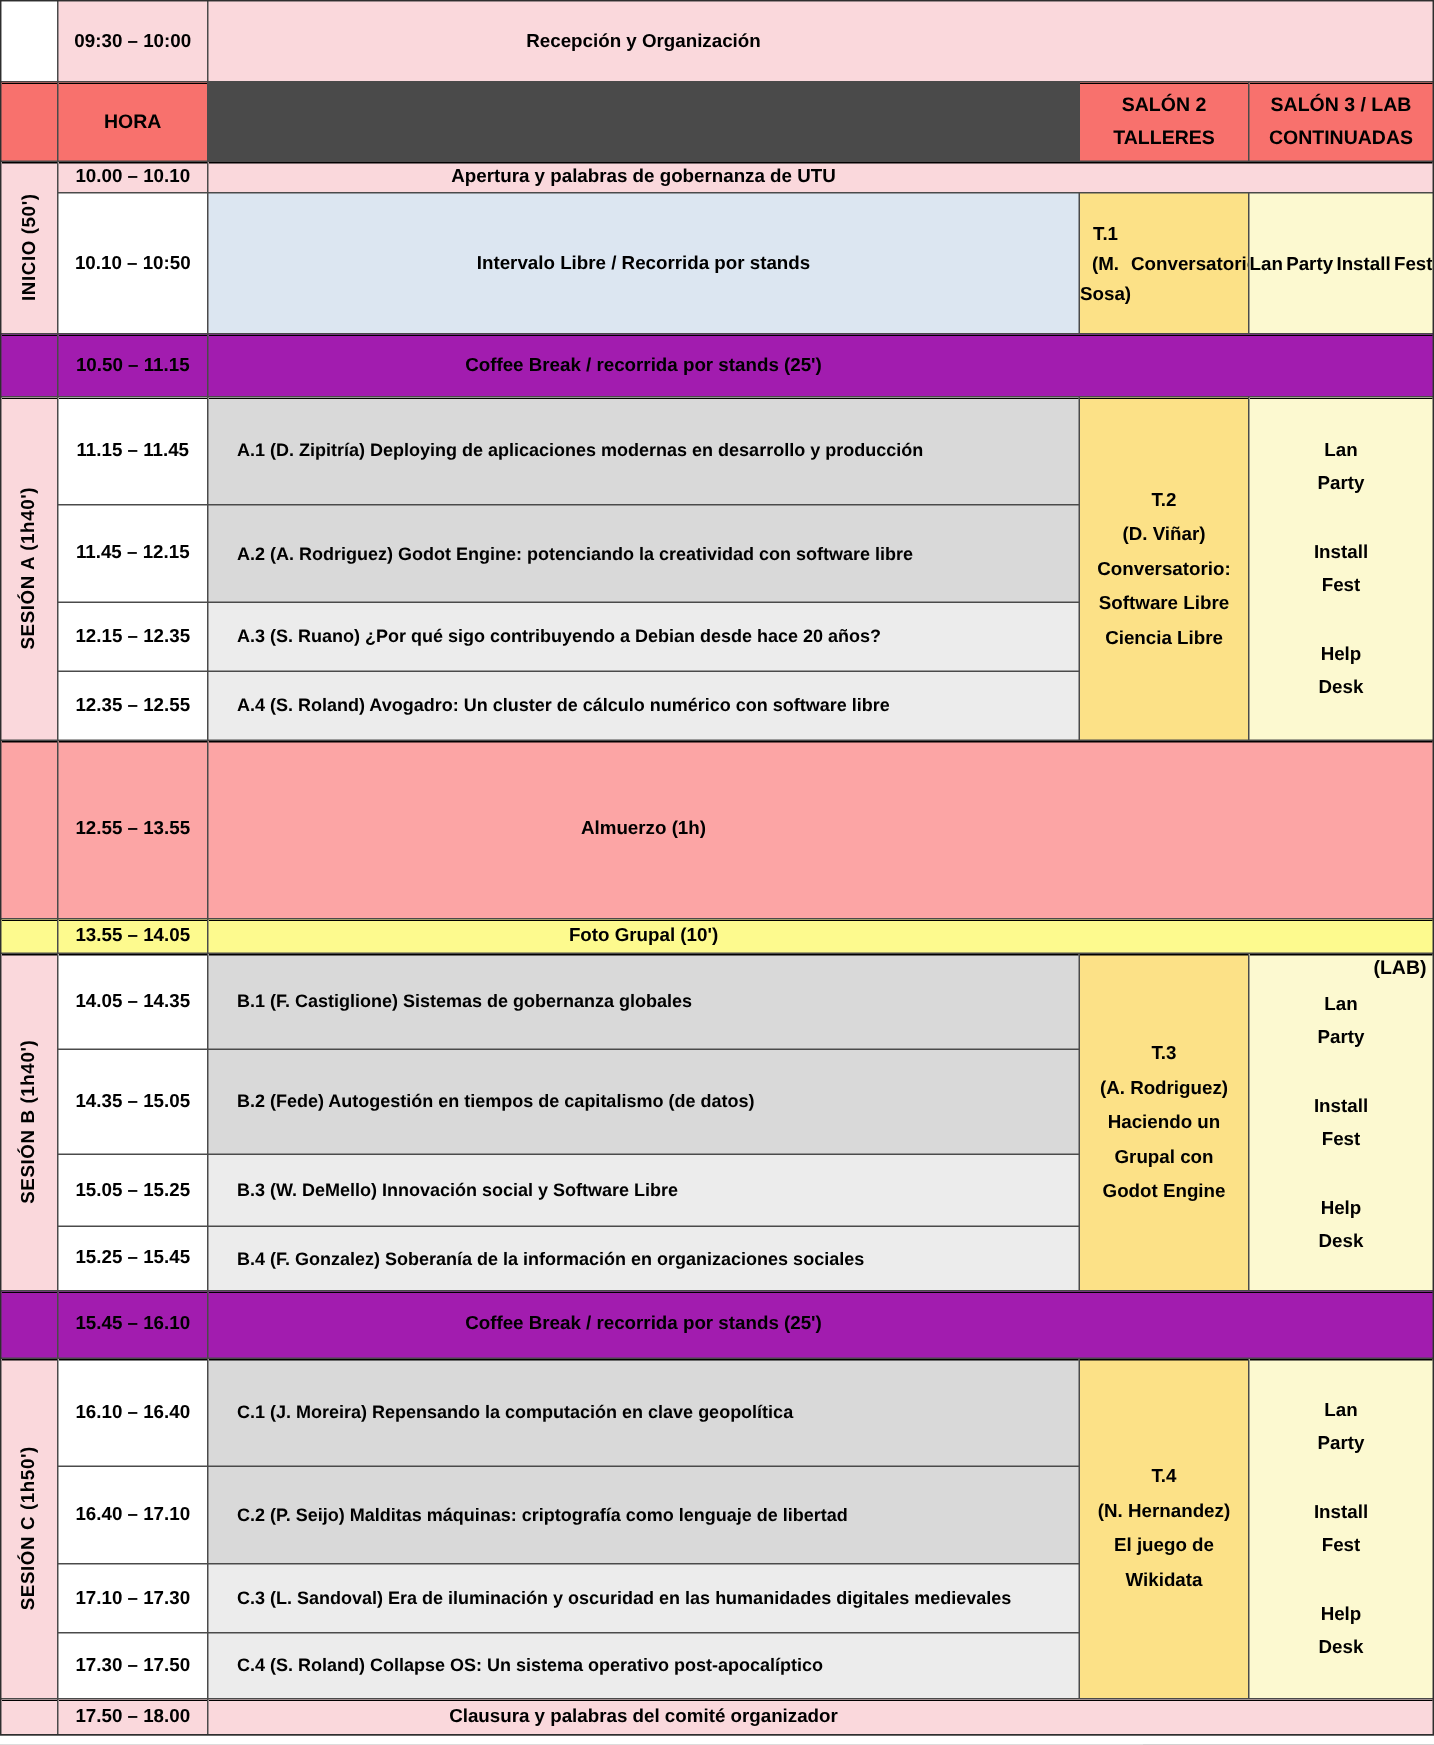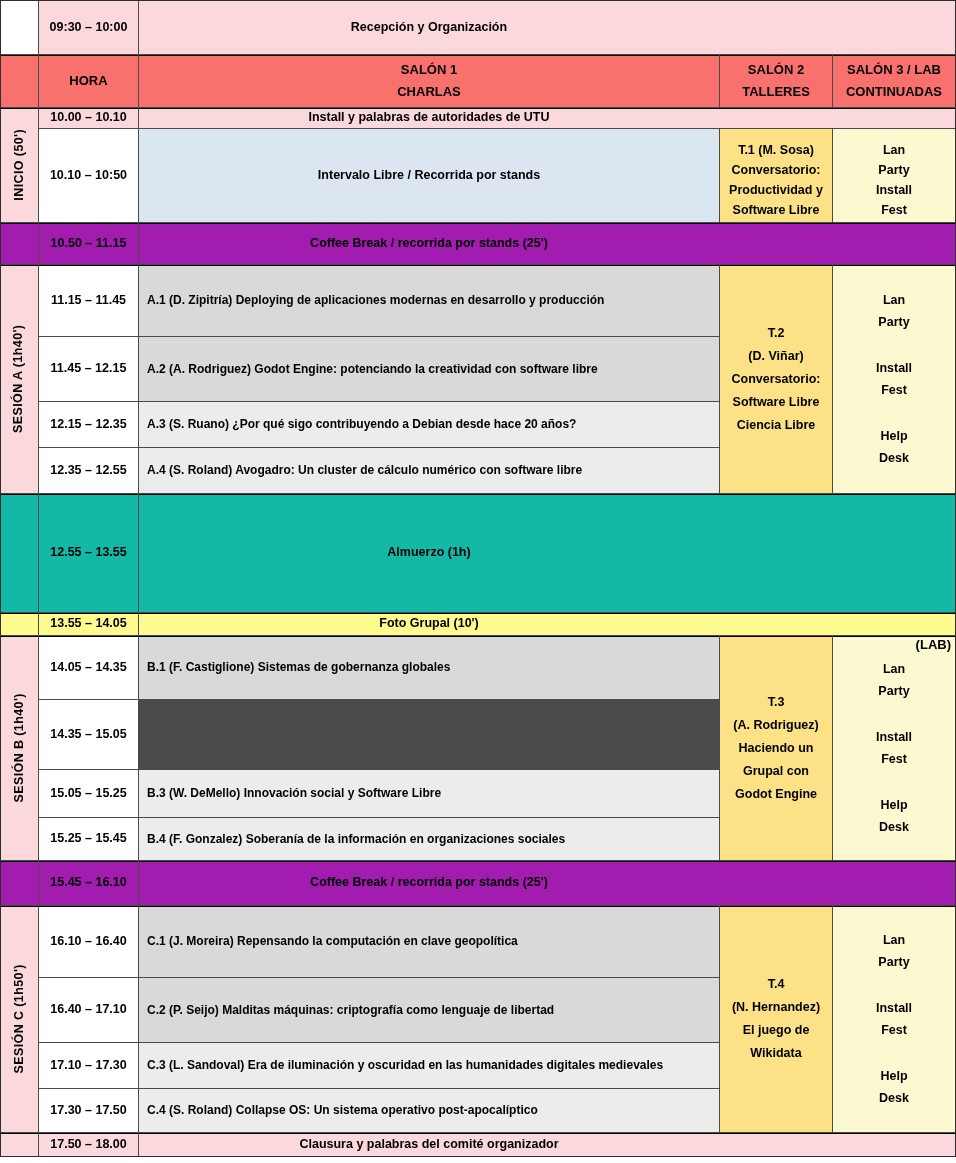--- a/index.html
+++ b/index.html
@@ -17,35 +17,35 @@
   .cell{display:flex;align-items:center;justify-content:center;overflow:hidden;font-size:12.5px;line-height:1.25;}
   .bt{box-shadow:inset 0 1px 0 #000;}
   
   .c-white{background:#ffffff}
   .c-pink{background:#fad8dc}
   .c-red{background:#f8716d}
   .c-blue{background:#dce6f1}
   .c-orange{background:#a21caf}
   .c-gold{background:#fce187}
   .c-pale{background:#fcf9d0}
-  .c-green{background:#14b8a6}
+  .c-green{background:#fca5a5}
   .c-yellow{background:#fdfa8e}
   .c-gray1{background:#d9d9d9}
   .c-gray2{background:#ececec}
   
   .time{font-size:12.5px;}
   .band{justify-content:flex-start;}
   .band .band-inner{width:580px;text-align:center;}
-  .talk{justify-content:flex-start;text-align:left;padding-left:8px;font-size:12px;}
+  .talk{justify-content:flex-start;text-align:left;padding-left:19px;font-size:12px;}
   .rot{padding:0;}
   .rot span{transform:rotate(-90deg);white-space:nowrap;font-size:12.5px;letter-spacing:.4px;}
   .hdr{flex-direction:column;justify-content:space-around;padding:4px 0;font-size:13px;text-align:center;}
   .stack{flex-direction:column;justify-content:center;text-align:center;}
   .stack .ln{line-height:23px;}
-  .spread{flex-direction:column;justify-content:flex-end;text-align:center;padding:2px 0;}
+  .spread{flex-direction:row;justify-content:space-between;text-align:center;padding:2px 0;}
   .spread .ln{line-height:20px;}
   .labcell{flex-direction:column;justify-content:center;text-align:center;position:relative;}
   .labcell .grp{line-height:22px;}
   .labcell .grp + .grp{margin-top:24px;}
   .lab-note{position:absolute;top:1px;right:4px;color:#000000;font-size:13px;}
   
   .r1{grid-row:1}.r2{grid-row:2}.r3{grid-row:3}.r4{grid-row:4}.r5{grid-row:5}
   .r6{grid-row:6}.r7{grid-row:7}.r8{grid-row:8}.r9{grid-row:9}.r10{grid-row:10}
   .r11{grid-row:11}.r12{grid-row:12}.r13{grid-row:13}.r14{grid-row:14}.r15{grid-row:15}
   .r16{grid-row:16}.r17{grid-row:17}.r18{grid-row:18}.r19{grid-row:19}.r20{grid-row:20}.r21{grid-row:21}
@@ -65,40 +65,36 @@
     <div class="cell c-white r1 c1"></div>
     <div class="cell c-pink time r1 c2">09:30 – 10:00</div>
     <div class="cell c-pink band r1 c3-5">
       <div class="band-inner">Recepción y Organización</div>
     </div>
 
     <div class="cell c-red bt r2 c1"></div>
     <div class="cell c-red hdr bt r2 c2">
       <div class="ln">HORA</div>
     </div>
-    <div class="cell c-red hdr bt r2 c3">
-      <div class="ln">SALÓN 1</div>
-      <div class="ln">CHARLAS</div>
-    </div>
     <div class="cell c-red hdr bt r2 c4">
       <div class="ln">SALÓN 2</div>
       <div class="ln">TALLERES</div>
     </div>
     <div class="cell c-red hdr bt r2 c5">
       <div class="ln">SALÓN 3 / LAB</div>
       <div class="ln">CONTINUADAS</div>
     </div>
 
     <div class="cell c-pink rot bt rows3-4 c1">
       <span>INICIO (50')</span>
     </div>
 
     <div class="cell c-pink time bt r3 c2">10.00 – 10.10</div>
     <div class="cell c-pink band bt r3 c3-5">
-      <div class="band-inner">Install y palabras de autoridades de UTU</div>
+      <div class="band-inner">Apertura y palabras de gobernanza de UTU</div>
     </div>
 
     <div class="cell c-white time r4 c2">10.10 – 10:50</div>
     <div class="cell c-blue r4 c3">
       <div>Intervalo Libre / Recorrida por stands</div>
     </div>
     <div class="cell c-gold spread r4 c4">
       <div class="ln">T.1 (M. Sosa)</div>
       <div class="ln">Conversatorio:</div>
       <div class="ln">Productividad y</div>
@@ -161,20 +157,21 @@
     <div class="cell c-yellow band bt r11 c3-5">
       <div class="band-inner">Foto Grupal (10')</div>
     </div>
 
     <div class="cell c-pink rot bt rows12-15 c1">
       <span>SESIÓN B (1h40')</span>
     </div>
     <div class="cell c-white time bt r12 c2">14.05 – 14.35</div>
     <div class="cell c-gray1 talk bt r12 c3">B.1 (F. Castiglione) Sistemas de gobernanza globales</div>
     <div class="cell c-white time r13 c2">14.35 – 15.05</div>
+    <div class="cell c-gray1 talk r13 c3">B.2 (Fede) Autogestión en tiempos de capitalismo (de datos)</div>
     <div class="cell c-white time r14 c2">15.05 – 15.25</div>
     <div class="cell c-gray2 talk r14 c3">B.3 (W. DeMello) Innovación social y Software Libre</div>
     <div class="cell c-white time r15 c2">15.25 – 15.45</div>
     <div class="cell c-gray2 talk r15 c3">B.4 (F. Gonzalez) Soberanía de la información en organizaciones sociales</div>
     <div class="cell c-gold stack bt rows12-15 c4">
       <div class="ln">T.3</div>
       <div class="ln">(A. Rodriguez)</div>
       <div class="ln">Haciendo un</div>
       <div class="ln">Grupal con</div>
       <div class="ln">Godot Engine</div>

